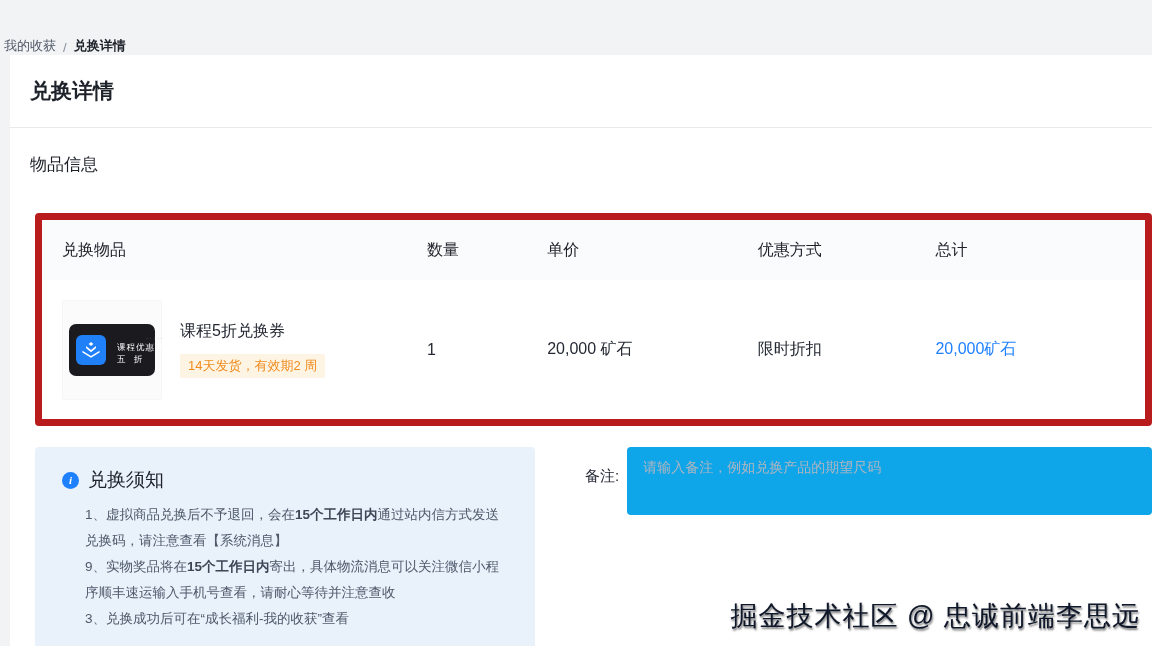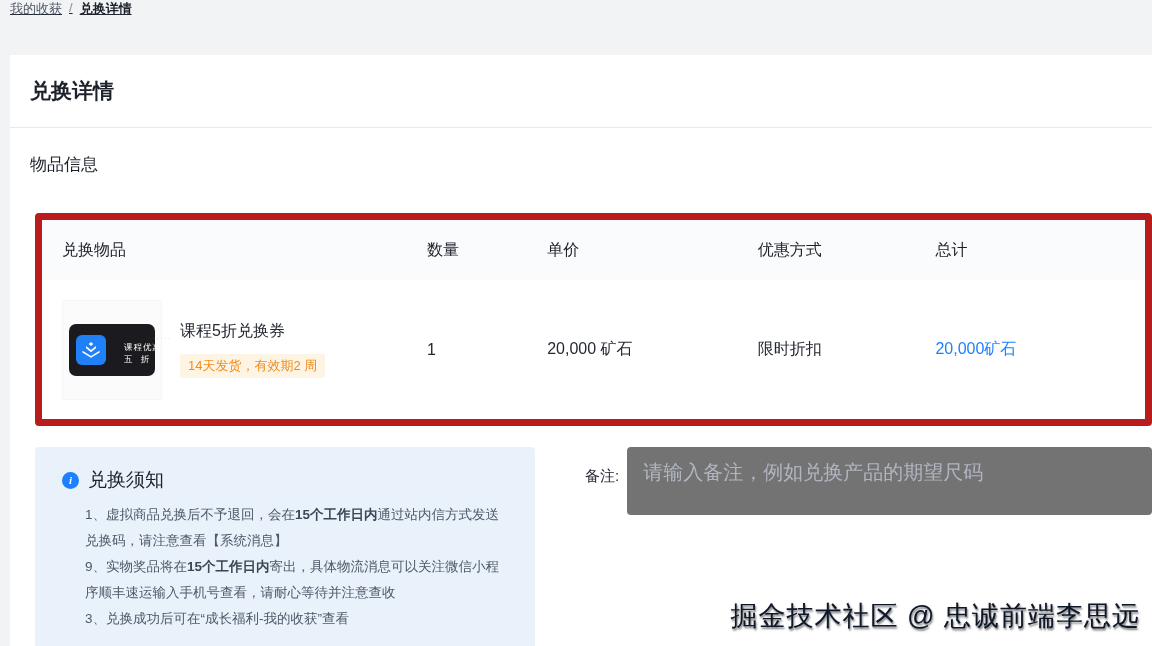--- a/index.html
+++ b/index.html
@@ -6,24 +6,23 @@
   html,body { width:1152px; height:646px; overflow:hidden; }
   body {
     font-family:"Liberation Sans","DejaVu Sans",sans-serif;
     background:#f2f3f5;
     color:#252933;
     position:relative;
   }
 
   
   .breadcrumb-bar {
-    height:55px; padding:0 0 0 10px;
-    display:flex; align-items:flex-start;
+    height:55px; padding:0 0 0 4px;
+    display:flex; align-items:flex-end;
     font-size:13px;
-    text-decoration:underline;
   }
   .crumb-parent { color:#515767; cursor:pointer; }
   .crumb-sep { color:#86909c; margin:0 7px; }
   .crumb-current { color:#1d2129; font-weight:700; }
 
   
   .panel {
     margin-left:10px; width:1142px; height:591px;
     background:#ffffff; position:relative;
   }
@@ -56,21 +55,21 @@
 
   .goods-cell { display:flex; align-items:center; }
   .goods-pic {
     width:100px; height:100px; background:#fbfbfc;
     border:1px solid #f5f6f7; border-radius:2px;
     display:flex; align-items:center; justify-content:center;
     flex-shrink:0;
   }
   .coupon-card {
     width:86px; height:52px; background:#1b1b1f; border-radius:7px;
-    display:flex; align-items:center; padding:0 7px; gap:18px;
+    display:flex; align-items:center; padding:0 7px; gap:11px;
   }
   .coupon-logo {
     width:30px; height:30px; background:#2080f7; border-radius:6px;
     display:flex; align-items:center; justify-content:center; flex-shrink:0;
   }
   .coupon-logo svg { width:22px; height:22px; }
   .coupon-text { color:#fff; line-height:1; }
   .coupon-dots { font-size:5px; color:#9ea2ab; letter-spacing:2px; display:block; text-align:right; }
   .coupon-line1 { font-size:8.5px; letter-spacing:1px; display:block; margin-top:2px; white-space:nowrap; }
   .coupon-line2 { font-size:8.5px; letter-spacing:3px; display:block; margin-top:4px; }
@@ -98,22 +97,22 @@
   }
   .notice-title { font-size:19px; font-weight:500; color:#1d2129; }
   .notice-list { margin:9px 0 0 23px; }
   .notice-item { font-size:13.5px; color:#4e5969; line-height:26px; }
   .notice-item b { font-weight:700; color:#3c4654; }
 
   .remark-wrap { display:flex; margin-left:50px; flex:1; }
   .remark-label { font-size:15px; color:#252933; margin-top:20px; white-space:nowrap; }
   .remark-input {
     margin-left:8px; flex:1; height:68px;
-    background:#737373; border:none; border-radius:4px;
-    padding:12px 16px; font-size:20px; resize:none; outline:none;
+    background:#0ea5e9; border:none; border-radius:4px;
+    padding:12px 16px; font-size:14px; resize:none; outline:none;
     font-family:Liberation Sans, sans-serif; color:#252933;
   }
   .remark-input::placeholder { color:#b0b5bf; }
 
   
   .watermark {
     position:absolute; right:12px; bottom:12px;
     font-size:27px; font-weight:400; letter-spacing:1px;
     color:#0f172a;
     text-shadow:1px 2px 2px rgba(110,110,110,0.9), -1px -1px 1px rgba(255,255,255,0.9), 0 0 1px #9a9a9a;

